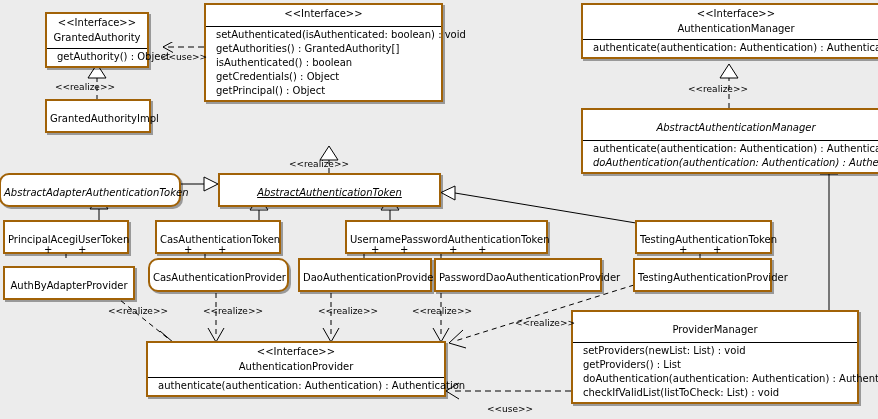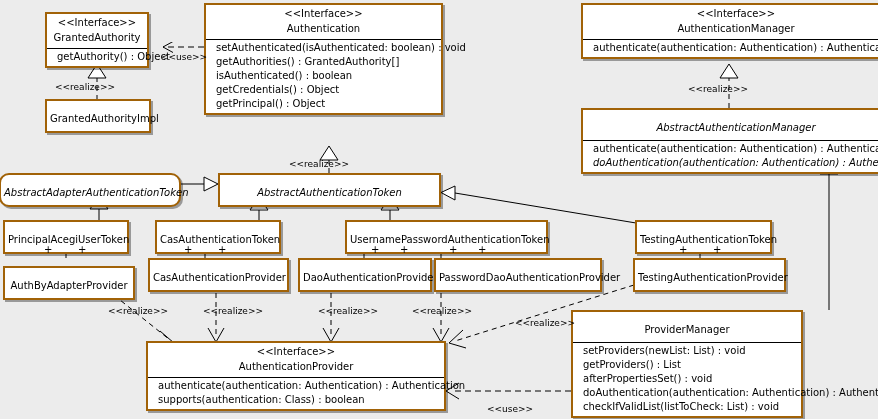--- a/index.html
+++ b/index.html
@@ -179,21 +179,20 @@
 
   <div class="box" style="left:45px;top:99px;width:106px;">
     <div class="hdr single">
       <span class="nm">GrantedAuthorityImpl</span>
     </div>
   </div>
 
   <div class="box" style="left:204px;top:3px;width:239px;">
     <div class="hdr">
       <span class="stereo">&lt;&lt;Interface&gt;&gt;</span>
-      <span class="nm">Authentication</span>
     </div>
     <div class="sep"></div>
     <div class="members">
       <span class="mem">setAuthenticated(isAuthenticated: boolean) : void</span>
       <span class="mem">getAuthorities() : GrantedAuthority[]</span>
       <span class="mem">isAuthenticated() : boolean</span>
       <span class="mem">getCredentials() : Object</span>
       <span class="mem">getPrincipal() : Object</span>
     </div>
   </div>
@@ -219,21 +218,21 @@
       <span class="mem italic">doAuthentication(authentication: Authentication) : Authentication</span>
     </div>
   </div>
 
   <div class="box" style="left:-1px;top:173px;width:182px;border-radius:10px;">
     <div class="hdr single italic">
       <span class="nm">AbstractAdapterAuthenticationToken</span>
     </div>
   </div>
 
-  <div class="box" style="left:218px;top:173px;width:223px;">
+  <div class="box" style="left:218px;top:173px;width:223px;text-decoration:underline;">
     <div class="hdr single italic">
       <span class="nm">AbstractAuthenticationToken</span>
     </div>
   </div>
 
   <div class="box" style="left:3px;top:220px;width:126px;">
     <div class="hdr single">
       <span class="nm">PrincipalAcegiUserToken</span>
     </div>
   </div>
@@ -255,65 +254,63 @@
       <span class="nm">TestingAuthenticationToken</span>
     </div>
   </div>
 
   <div class="box" style="left:3px;top:258px;width:132px;margin-top:8px;">
     <div class="hdr single">
       <span class="nm">AuthByAdapterProvider</span>
     </div>
   </div>
 
-  <div class="box" style="left:148px;top:258px;width:141px;">
+  <div class="box" style="left:148px;top:258px;width:141px;border-radius:10px;">
     <div class="hdr single">
       <span class="nm">CasAuthenticationProvider</span>
     </div>
   </div>
 
   <div class="box" style="left:298px;top:258px;width:134px;">
     <div class="hdr single">
       <span class="nm">DaoAuthenticationProvider</span>
     </div>
   </div>
 
   <div class="box" style="left:434px;top:258px;width:168px;">
     <div class="hdr single">
       <span class="nm">PasswordDaoAuthenticationProvider</span>
     </div>
   </div>
 
-  <div class="box" style="left:633px;top:258px;width:153px;">
+  <div class="box" style="left:633px;top:258px;width:139px;">
     <div class="hdr single">
       <span class="nm">TestingAuthenticationProvider</span>
     </div>
   </div>
 
   <div class="box" style="left:146px;top:341px;width:300px;">
     <div class="hdr">
       <span class="stereo">&lt;&lt;Interface&gt;&gt;</span>
       <span class="nm">AuthenticationProvider</span>
     </div>
     <div class="sep"></div>
     <div class="members">
       <span class="mem">authenticate(authentication: Authentication) : Authentication</span>
-      <span class="mem">supports(authentication: Class) : boolean</span>
-    </div>
-  </div>
-
-  <div class="box" style="left:571px;top:310px;width:232px;">
+    </div>
+  </div>
+
+  <div class="box" style="left:571px;top:310px;width:288px;">
     <div class="hdr single">
       <span class="nm">ProviderManager</span>
     </div>
     <div class="sep"></div>
     <div class="members">
       <span class="mem">setProviders(newList: List) : void</span>
       <span class="mem">getProviders() : List</span>
-      <span class="mem">afterPropertiesSet() : void</span>
       <span class="mem">doAuthentication(authentication: Authentication) : Authentication</span>
       <span class="mem">checkIfValidList(listToCheck: List) : void</span>
     </div>
   </div>
 
   <div class="lbl" style="left:161px;top:52px;">&lt;&lt;use&gt;&gt;</div>
   <div class="lbl" style="left:55px;top:82px;">&lt;&lt;realize&gt;&gt;</div>
   <div class="lbl" style="left:289px;top:159px;">&lt;&lt;realize&gt;&gt;</div>
   <div class="lbl" style="left:688px;top:84px;">&lt;&lt;realize&gt;&gt;</div>
 

